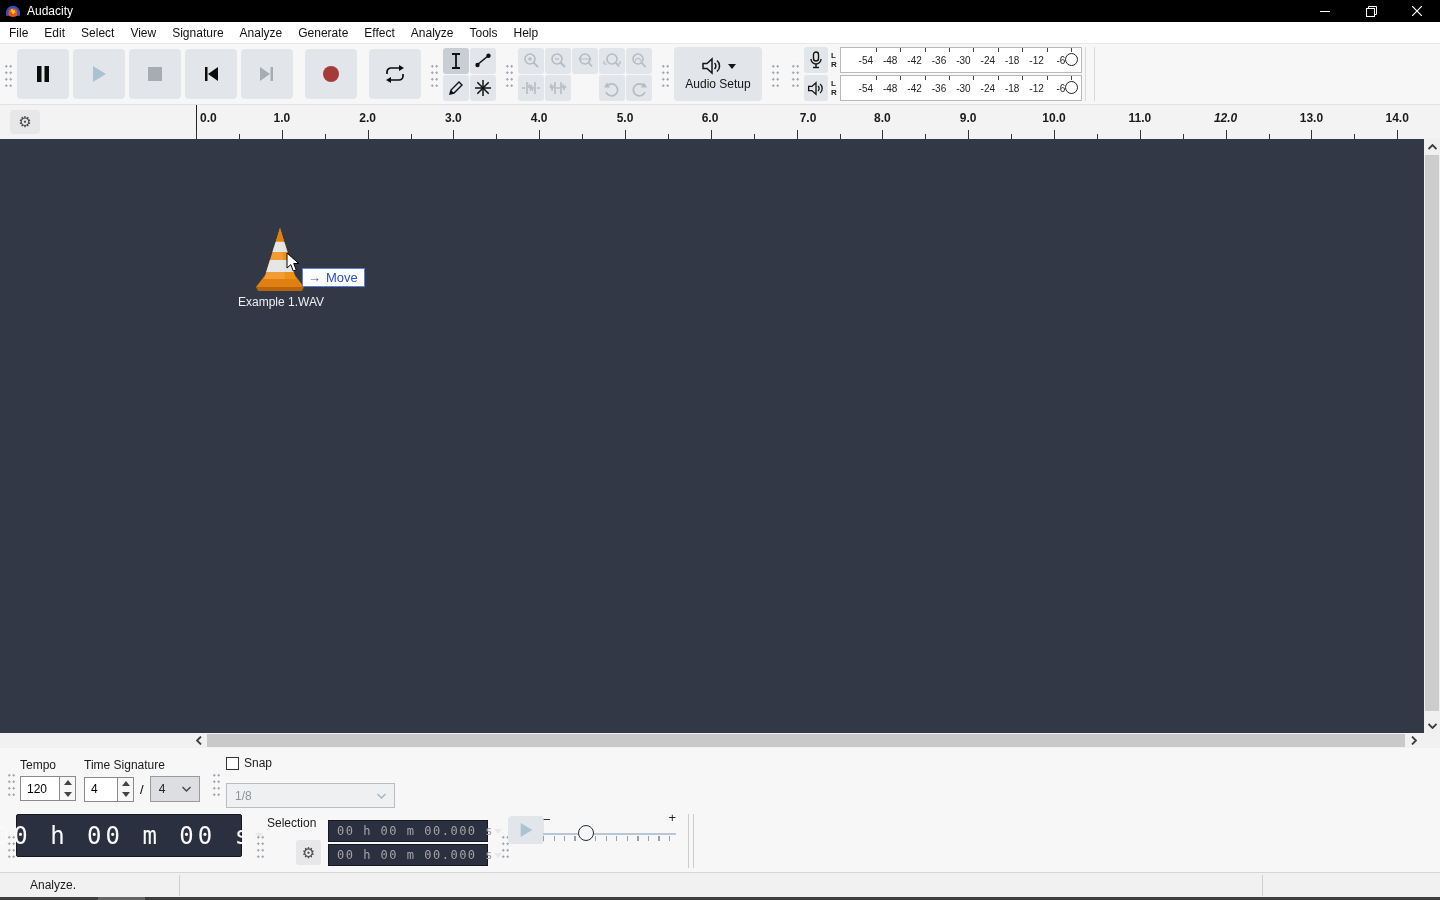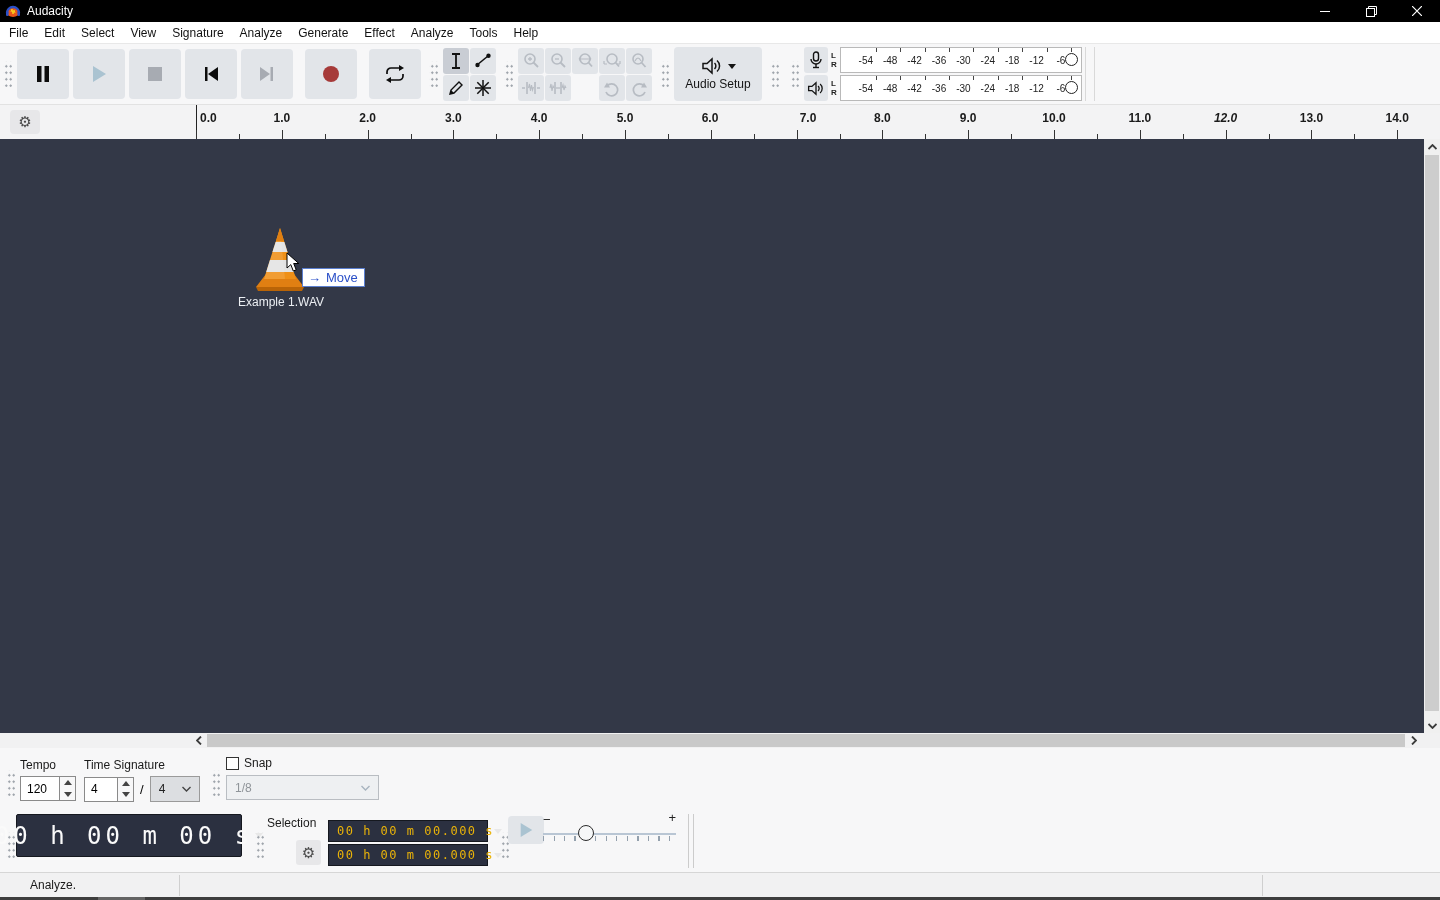--- a/index.html
+++ b/index.html
@@ -82,32 +82,32 @@
   .tri-up { width:0; height:0; border-left:4px solid transparent; border-right:4px solid transparent; border-bottom:5px solid #444; }
   .tri-down { width:0; height:0; border-left:4px solid transparent; border-right:4px solid transparent; border-top:5px solid #444; }
   #timesig-group { position:absolute; left:84px; top:10px; }
   #timesig-row { display:flex; align-items:center; margin-top:4px; }
   .slash { font-size:13px; margin:0 6px; }
   .select { height:26px; background:#dcdee1; border:1px solid #9a9a9a; display:flex; align-items:center; justify-content:space-between; padding:0 8px; font-size:12px; color:#222; }
   #ts-lower { width:50px; }
   #snap-group { position:absolute; left:226px; top:8px; }
   #snap-check-row { display:flex; align-items:center; gap:5px; }
   #snap-checkbox { width:13px; height:13px; background:#fff; border:1px solid #333; }
-  #snap-select { width:153px; height:25px; margin-top:5px; background:#eef0f2; border:1px solid #b9bdc2; color:#8f9499; }
+  #snap-select { width:169px; height:25px; margin-top:13px; background:#eef0f2; border:1px solid #b9bdc2; color:#8f9499; }
   #grip-snap { position:absolute; left:208px; top:22px; }
   #grip-tempo { position:absolute; left:3px; top:22px; }
 
   #time-display { position:absolute; left:16px; top:66px; width:226px; height:43px; background:#2b3040; border:1px solid #15181f; border-radius:2px; color:#fafafa; display:flex; align-items:center; justify-content:center; font-family:"DejaVu Sans Mono", monospace; font-size:24px; letter-spacing:4px; white-space:nowrap; }
   #time-display .dd { margin-left:2px; }
   .dd { width:0; height:0; border-left:4px solid transparent; border-right:4px solid transparent; border-top:5px solid #e8e8e8; }
   #grip-time { position:absolute; left:3px; top:84px; }
   #grip-sel { position:absolute; left:252px; top:84px; }
   #selection-label { position:absolute; left:267px; top:68px; }
   #sel-gear { position:absolute; left:296px; top:92px; width:25px; height:25px; background:#e7e7e9; border-radius:3px; display:flex; align-items:center; justify-content:center; font-size:15px; color:#4a4a4a; }
-  .sel-field { position:absolute; left:328px; width:160px; height:22px; background:#2b3040; border:1px solid #15181f; color:#eab308; display:flex; align-items:center; justify-content:flex-start; padding:0 6px 0 8px; font-family:"DejaVu Sans Mono", monospace; font-size:12px; letter-spacing:1.5px; white-space:nowrap; }
+  .sel-field { position:absolute; left:328px; width:160px; height:22px; background:#2b3040; border:1px solid #15181f; color:#a3a3a3; display:flex; align-items:center; justify-content:flex-start; padding:0 6px 0 8px; font-family:"DejaVu Sans Mono", monospace; font-size:12px; letter-spacing:1.5px; white-space:nowrap; }
   .sel-field .dd { margin-left:auto; }
   #sel-start { top:72px; } #sel-end { top:96px; }
   #grip-speed { position:absolute; left:497px; top:84px; }
   #speed-play { position:absolute; left:508px; top:68px; width:36px; height:28px; }
   #speed-slider { position:absolute; left:550px; top:64px; width:126px; height:36px; }
   #speed-minus { position:absolute; left:-7px; top:0; font-size:13px; color:#222; }
   #speed-plus { position:absolute; right:0; top:-2px; font-size:13px; color:#222; }
   #speed-track { position:absolute; left:-7px; right:0; top:21px; height:2px; background:#b9c6d4; }
   #speed-ticks { position:absolute; left:-7px; right:0; top:24px; height:5px; background-image:repeating-linear-gradient(to right, #93a0ad 0 1px, transparent 1px 10.5px); }
   #speed-thumb { position:absolute; left:28px; top:13px; width:16px; height:16px; border-radius:50%; border:1.6px solid #2b2b2b; background:#f6f7f8; }

